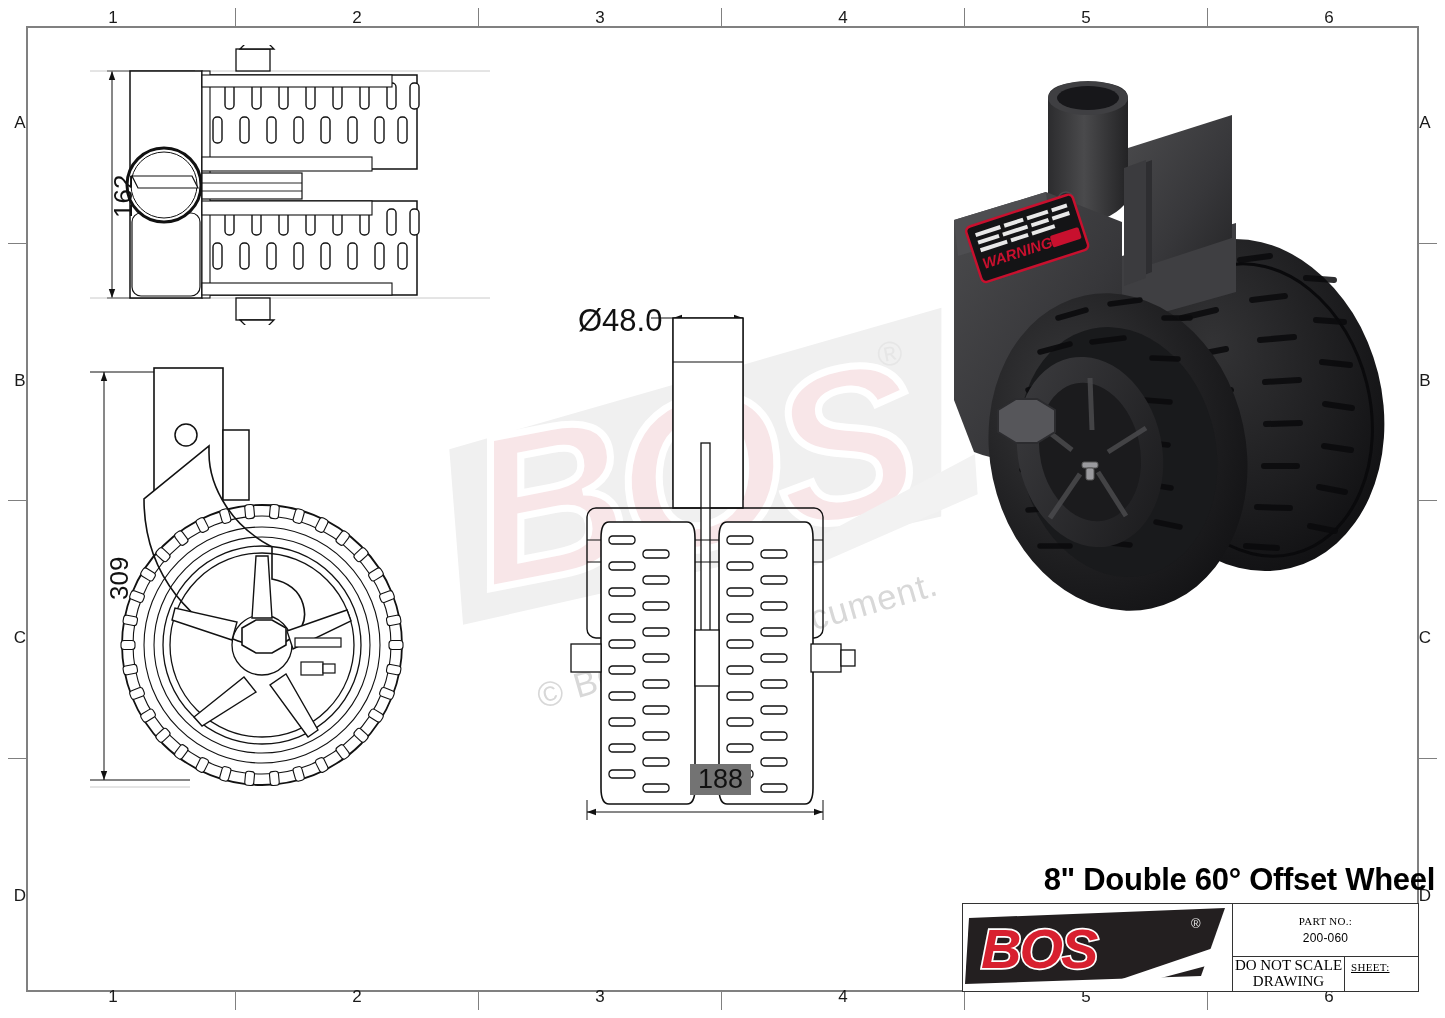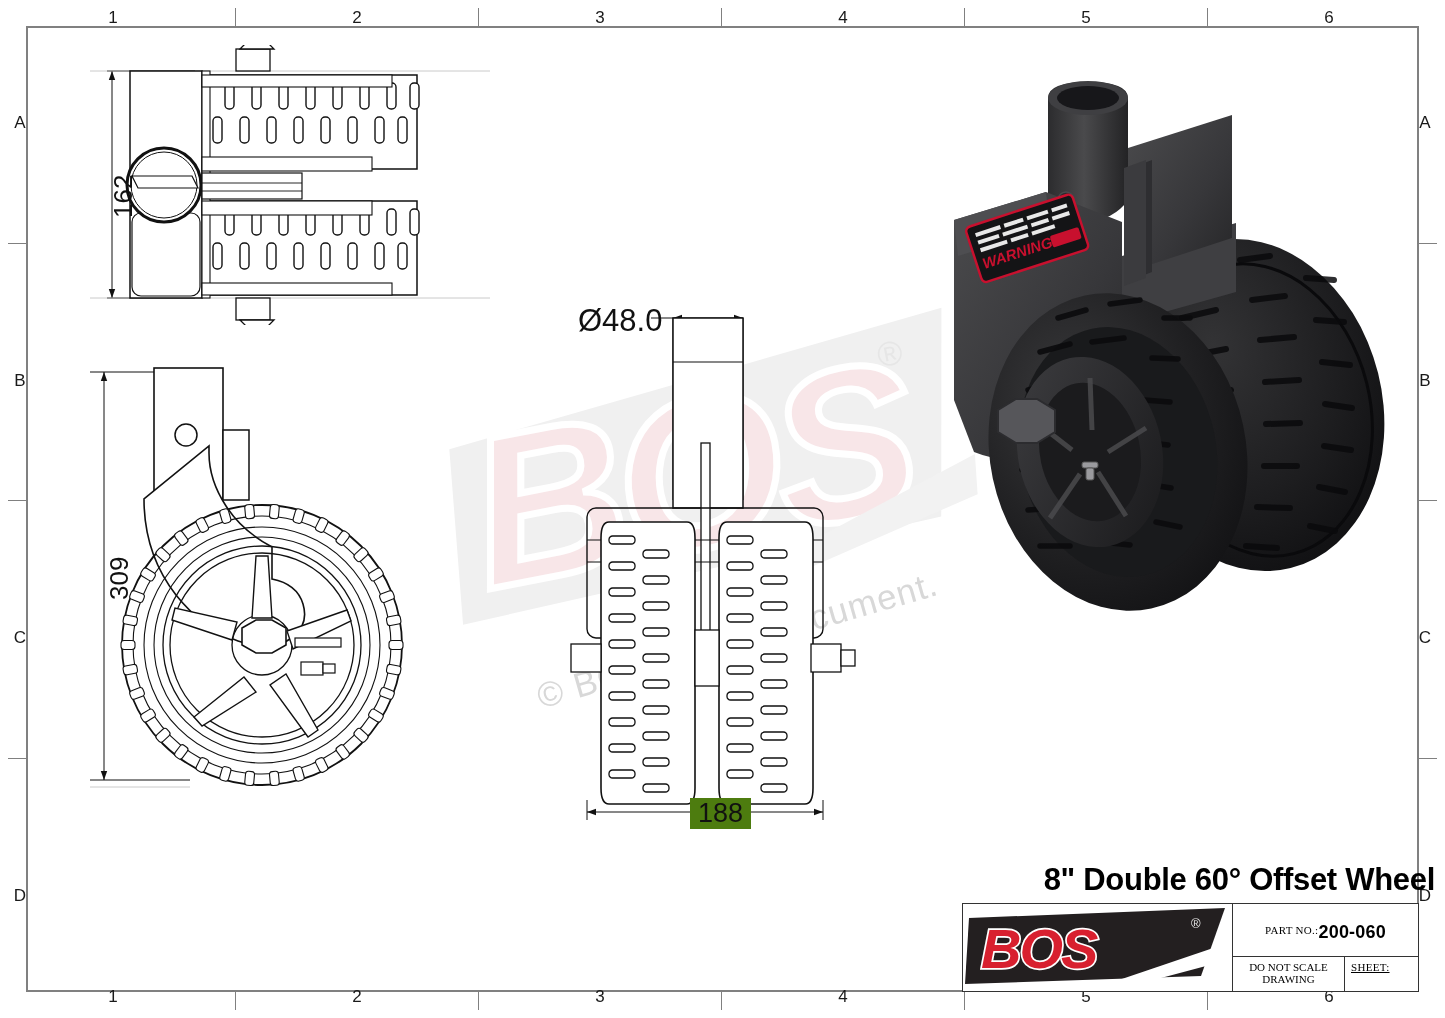--- a/index.html
+++ b/index.html
@@ -109,44 +109,44 @@
     overflow: hidden;
   }
   #tb-right {
     flex: 1;
     display: flex;
     flex-direction: column;
   }
   #tb-part {
     height: 53px;
     border-bottom: 1.5px solid #333;
-    display: flex; flex-direction: row;
+    display: flex; flex-direction: column;
     align-items: center; justify-content: center;
   }
   .tb-cap {
     font-family: "Liberation Serif", serif;
     font-size: 11px;
     color: #000;
     letter-spacing: 0.3px;
   }
   .tb-val {
-    font-size: 18px;
-    font-weight: bold;
+    font-size: 12px;
+    font-weight: normal;
     color: #000;
     margin-top: 4px;
     letter-spacing: 0.2px;
   }
   #tb-bottom { flex: 1; display: flex; }
   #tb-noscale {
     width: 112px;
     border-right: 1.5px solid #333;
     display: flex; align-items: center; justify-content: center;
     text-align: center;
     font-family: "Liberation Serif", serif;
-    font-size: 11px;
+    font-size: 15px;
     line-height: 1.05;
     color: #000;
   }
   #tb-sheet {
     flex: 1;
     padding: 4px 0 0 6px;
     font-family: "Liberation Serif", serif;
     font-size: 10px;
     color: #000;
     text-decoration: underline;
@@ -496,21 +496,21 @@
       </g>
 
       <line x1="22" y1="500" x2="22" y2="520" stroke="#111" stroke-width="1"></line>
       <line x1="258" y1="500" x2="258" y2="520" stroke="#111" stroke-width="1"></line>
       <line x1="22" y1="512" x2="258" y2="512" stroke="#111" stroke-width="1"></line>
       <path d="M22 512 l9 -3.2 v6.4 Z" fill="#111"></path>
       <path d="M258 512 l-9 -3.2 v6.4 Z" fill="#111"></path>
     </svg>
   </div>
   <div class="dim-text" style="left:578px; top:303px; font-size:31px;">Ø48.0</div>
-  <div class="dim-text" style="left:690px; top:798px; font-size:27px; background:#4d7c0f; padding:0 8px;">188</div>
+  <div class="dim-text" style="left:690px; top:764px; font-size:27px; background:#737373; padding:0 8px;">188</div>
 
   <div class="view" style="left:940px; top:60px;">
     <svg width="475" height="605" viewBox="0 0 475 605">
       <defs>
         <linearGradient id="tubeG" x1="0" y1="0" x2="1" y2="0">
           <stop offset="0%" stop-color="#2c2c2e"></stop>
           <stop offset="45%" stop-color="#4a4a4c"></stop>
           <stop offset="100%" stop-color="#232325"></stop>
         </linearGradient>
         <linearGradient id="bodyG" x1="0" y1="0" x2="1" y2="1">

